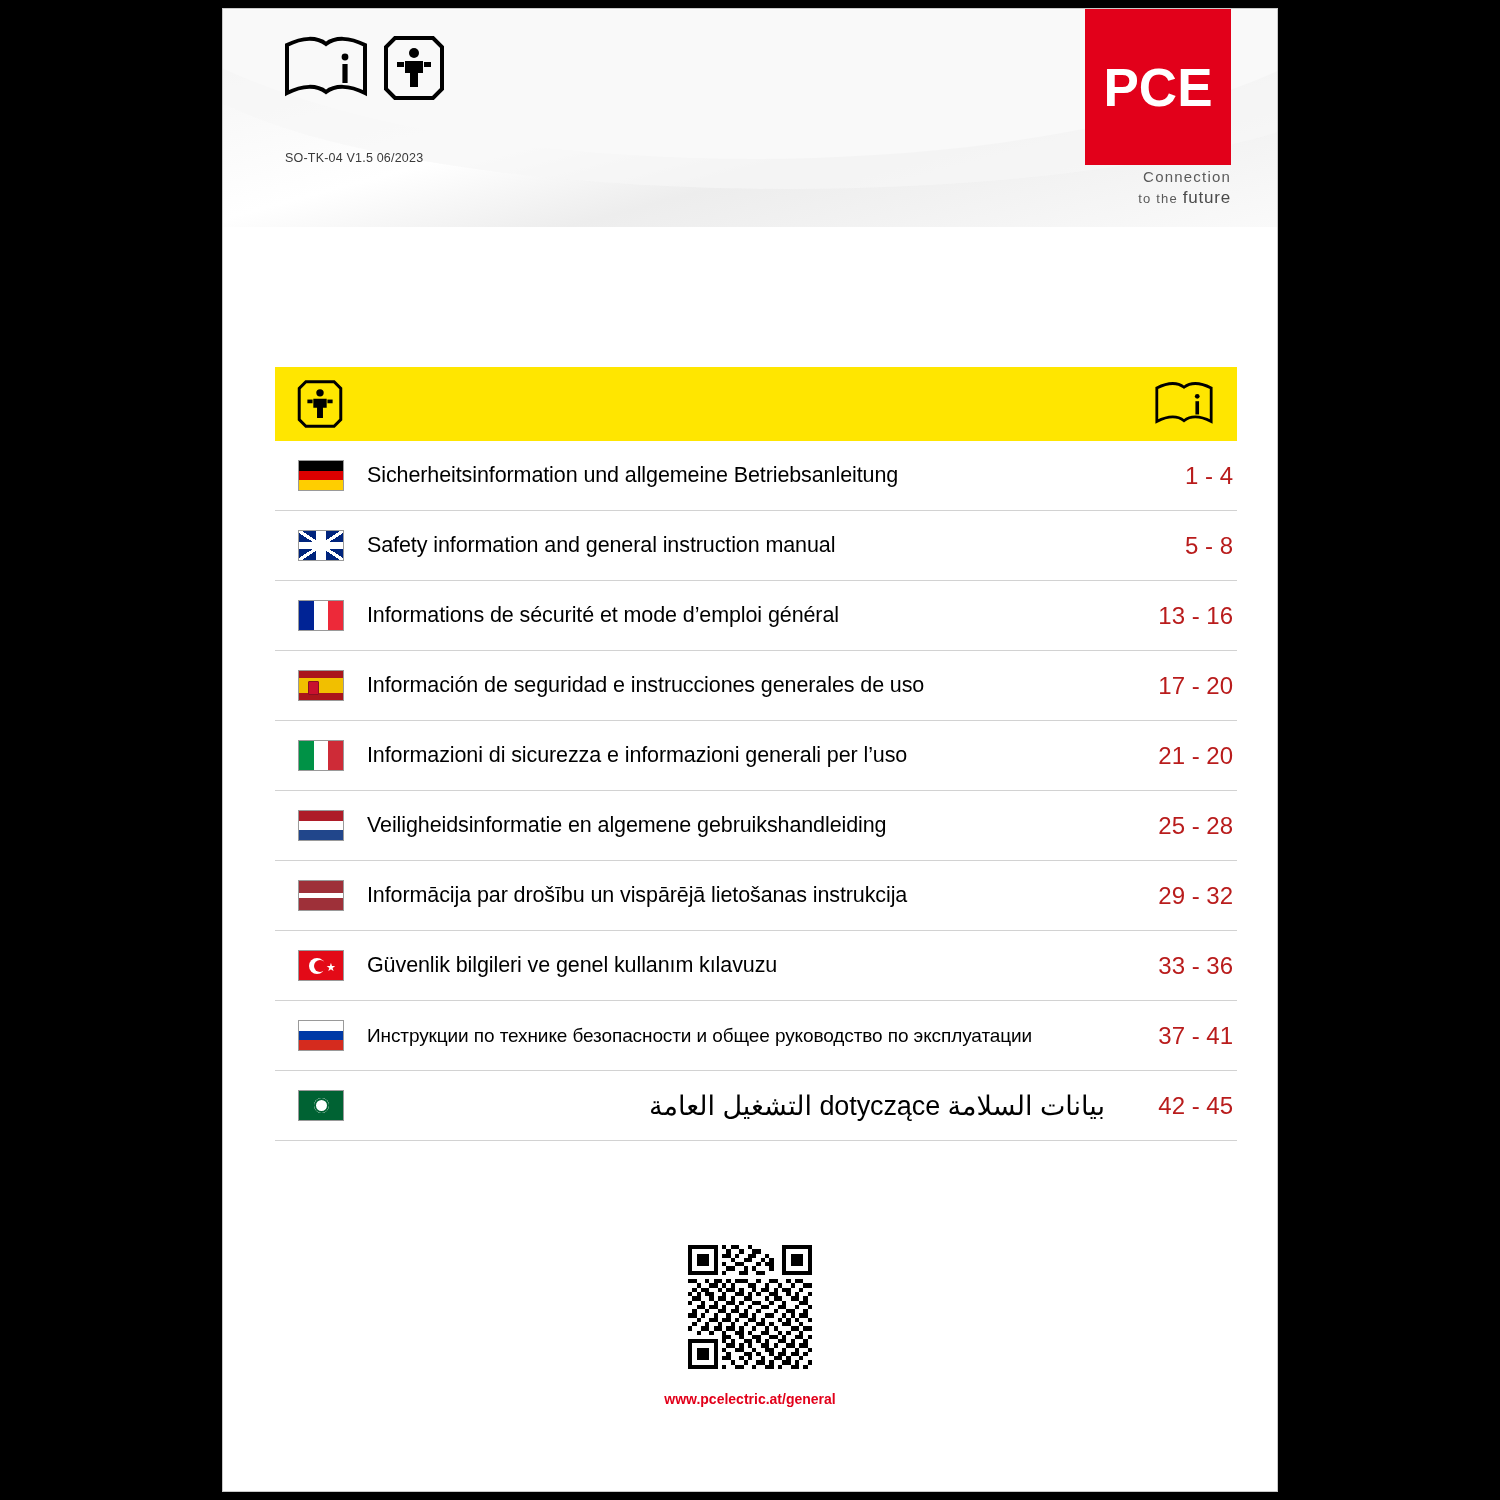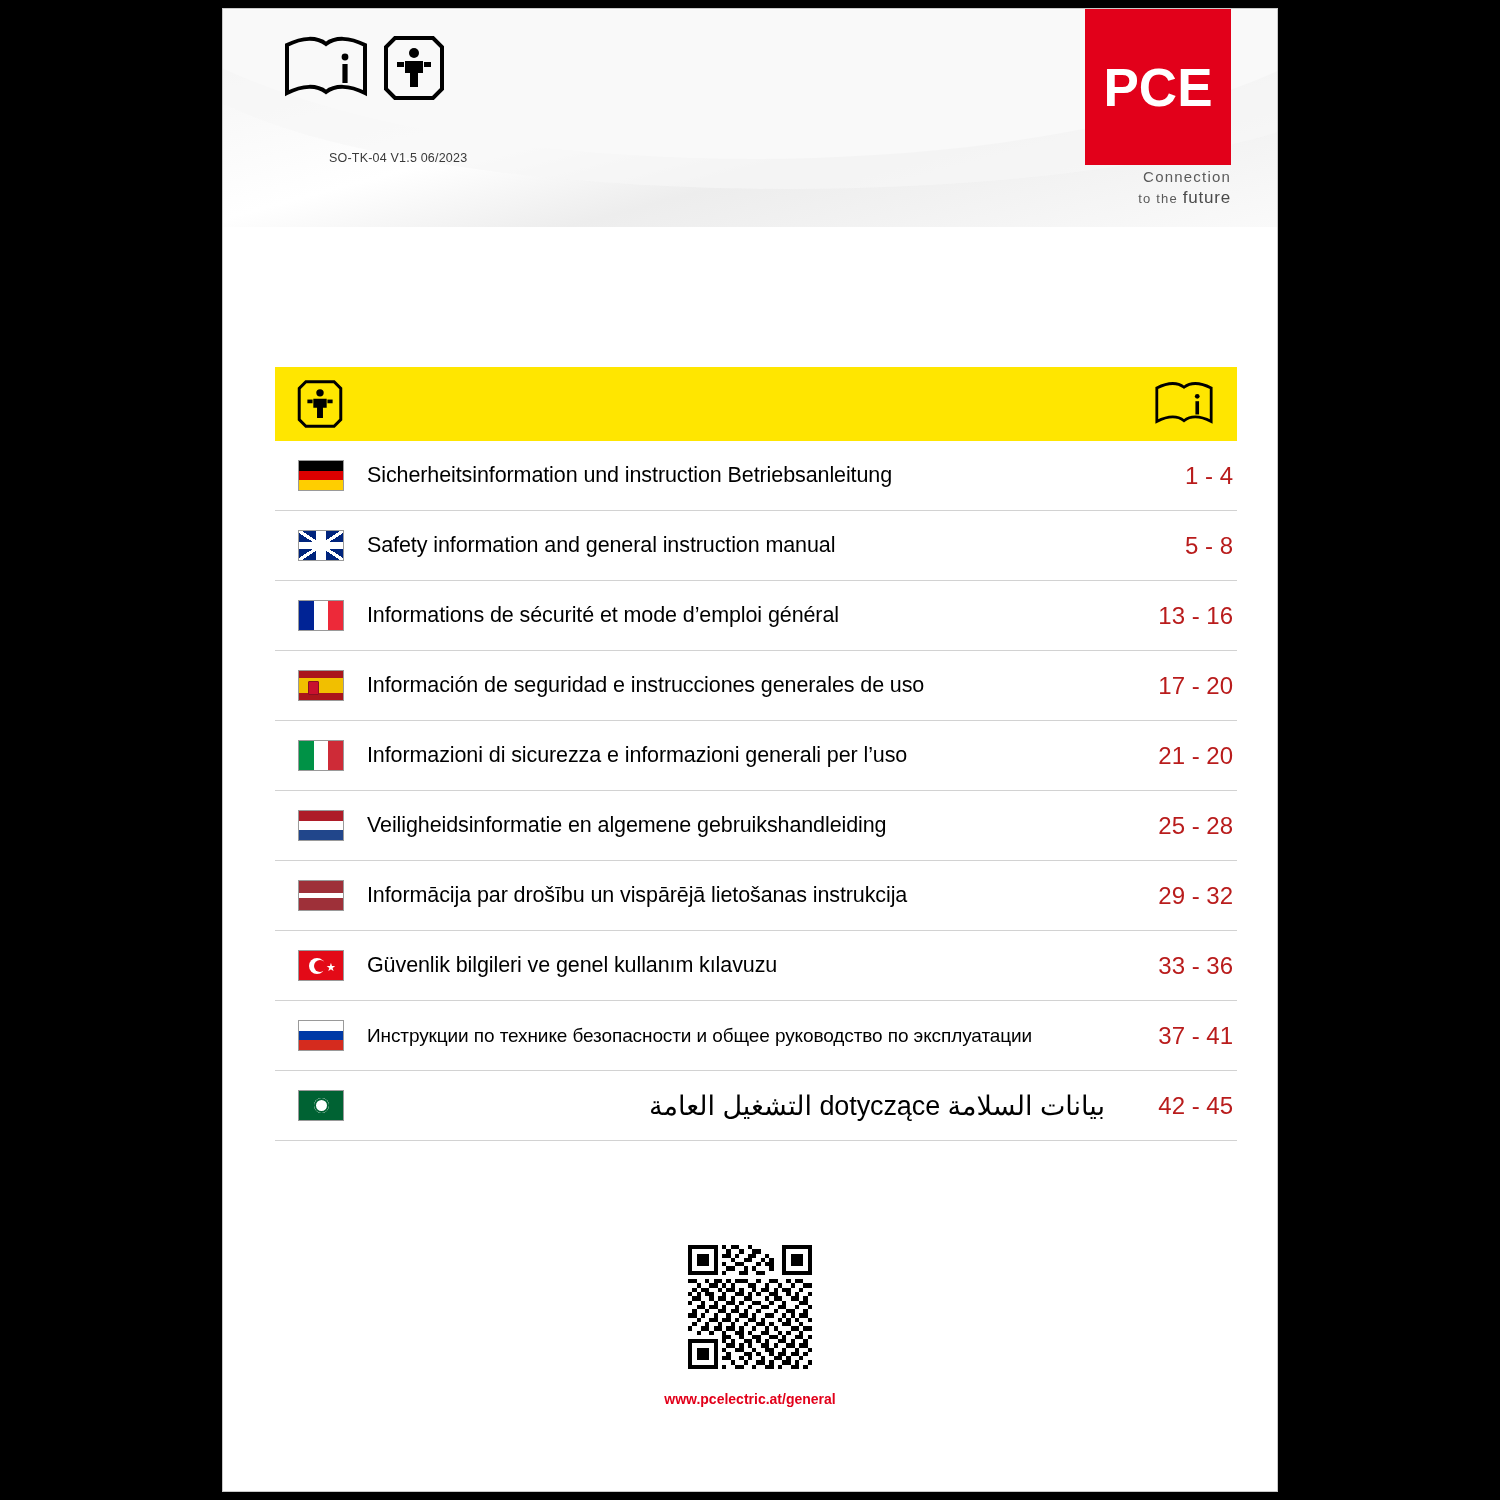--- a/index.html
+++ b/index.html
@@ -60,21 +60,20 @@
   }
   .icon-book { width: 86px; height: 66px; }
   .icon-manual { width: 62px; height: 66px; }
   .docid {
     position: absolute;
     left: 62px;
     top: 142px;
     font-size: 12.5px;
     color: #3a3a3a;
     letter-spacing: .2px;
-    margin-left: 44px;
   }
   .pce-logo {
     position: absolute;
     right: 46px;
     top: 0px;
     width: 146px;
     height: 156px;
     background: #e2001a;
     display: flex;
     align-items: center;
@@ -291,21 +290,21 @@
           <circle cx="62" cy="22" r="3.4" fill="#000"></circle>
           <rect x="59.4" y="29" width="5.2" height="19" fill="#000"></rect>
         </svg>
       </span>
     </div>
 
     <div class="row">
       <div class="flag-cell">
         <div class="flag f-de"></div>
       </div>
-      <div class="label-cell">Sicherheitsinformation und instruction Betriebsanleitung</div>
+      <div class="label-cell">Sicherheitsinformation und allgemeine Betriebsanleitung</div>
       <div class="pages-cell">1 - 4</div>
     </div>
 
     <div class="row">
       <div class="flag-cell">
         <div class="flag f-gb"></div>
       </div>
       <div class="label-cell">Safety information and general instruction manual</div>
       <div class="pages-cell">5 - 8</div>
     </div>

